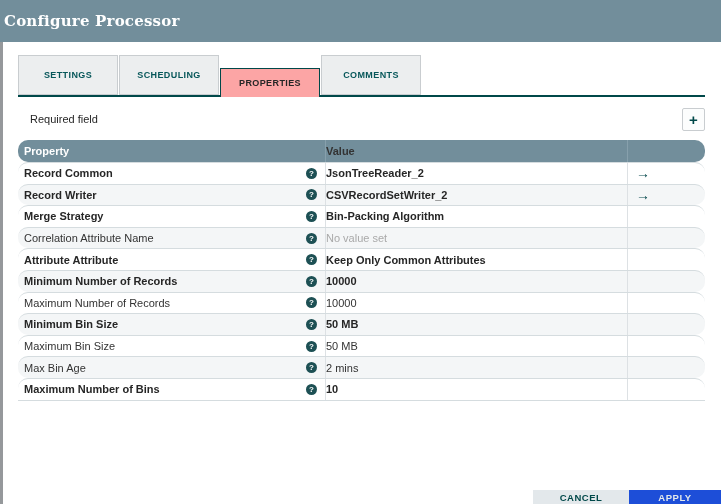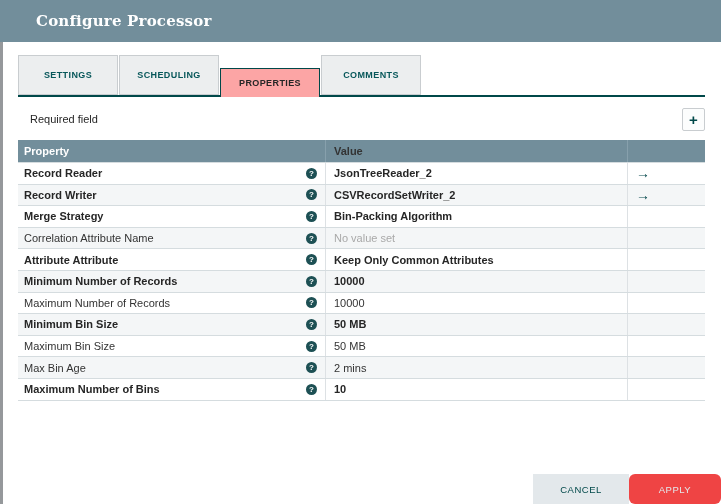--- a/index.html
+++ b/index.html
@@ -10,21 +10,21 @@
     color: #262626;
     position: relative;
   }
 
   
   .dialog-header {
     height: 42px;
     background: #728e9b;
     display: flex;
     align-items: center;
-    padding-left: 36px;
+    padding-left: 4px;
   }
   .dialog-title {
     font-family: "DejaVu Serif", serif;
     font-weight: bold;
     font-size: 15px;
     color: #ffffff;
     letter-spacing: 0.2px;
   }
 
   
@@ -102,20 +102,21 @@
     margin: 9px 16px 0 15px;
     border-bottom: 1px solid #d5dcdf;
   }
   .prow {
     display: flex;
     align-items: stretch;
     height: 21.6px;
     border-top: 1px solid #d5dcdf;
     font-size: 11px;
     background: #ffffff;
+    border-radius: 10px;
   }
   .prow.alt { background: #f4f6f7; }
   .prow.header {
     height: 22px;
     background: #728e9b;
     border-top: none;
     color: #ffffff;
     font-weight: bold;
   }
   .col-prop {
@@ -124,21 +125,20 @@
     align-items: center;
     padding-left: 6px;
     color: #333333;
   }
   .prow.header .col-prop { color: #ffffff; }
   .col-prop .pname { flex: 1 1 auto; white-space: nowrap; overflow: hidden; }
   .col-value {
     width: 302px;
     display: flex;
     align-items: center;
-    padding-left: 8px;
     border-left: 1px solid #dde1e4;
     color: #333333;
     cursor: default;
   }
   .prow.header .col-value { border-left-color: #87a0ac; }
   .col-action {
     flex: 1 1 auto;
     display: flex;
     align-items: center;
     padding-left: 8px;
@@ -169,31 +169,31 @@
     cursor: pointer;
   }
 
   
   .footer-buttons {
     position: absolute;
     right: 0; bottom: 0;
     display: flex;
   }
   .btn {
-    height: 30px;
+    height: 14px;
     display: flex;
     align-items: center;
     justify-content: center;
     font-size: 9.5px;
-    font-weight: normal;
+    font-weight: bold;
     letter-spacing: 0.5px;
     cursor: pointer;
   }
   .btn-cancel { width: 96px; background: #e3e8eb; color: #004849; }
-  .btn-apply  { width: 92px; background: #ef4444; color: #e3e8eb; border-radius: 6px; }
+  .btn-apply  { width: 92px; background: #1d4ed8; color: #e3e8eb; }
 </style>
 </head>
 <body>
 
 <div class="dialog-header">
   <span class="dialog-title">Configure Processor</span>
 </div>
 
 <div class="left-strip"></div>
 
@@ -218,21 +218,21 @@
     <div class="prow header">
       <div class="col-prop">
         <span class="pname">Property</span>
       </div>
       <div class="col-value">Value</div>
       <div class="col-action"></div>
     </div>
 
     <div class="prow emph">
       <div class="col-prop">
-        <span class="pname">Record Reader</span>
+        <span class="pname">Record Common</span>
         <span class="help-icon">?</span>
       </div>
       <div class="col-value">JsonTreeReader_2</div>
       <div class="col-action">
         <span class="goto-arrow">→</span>
       </div>
     </div>
 
     <div class="prow alt emph">
       <div class="col-prop">

